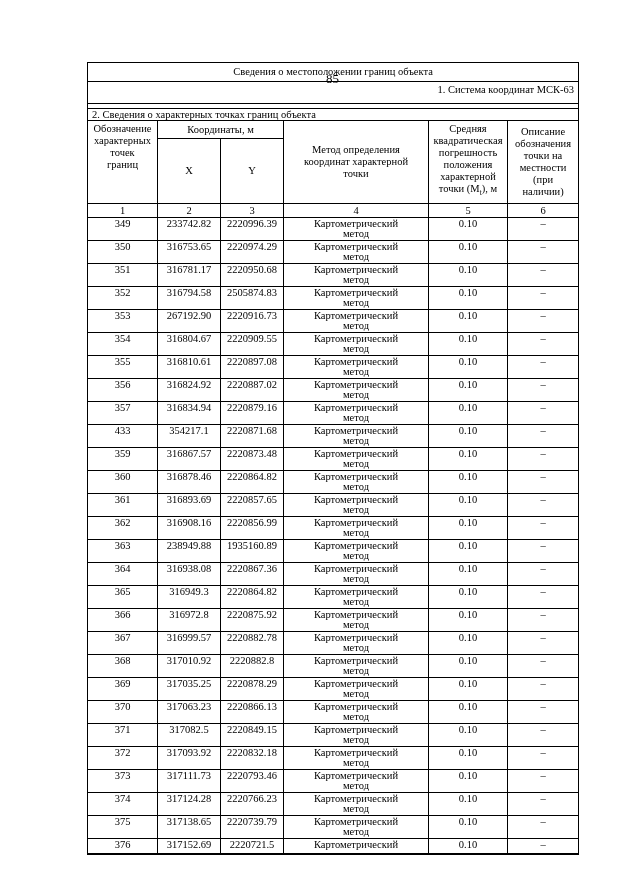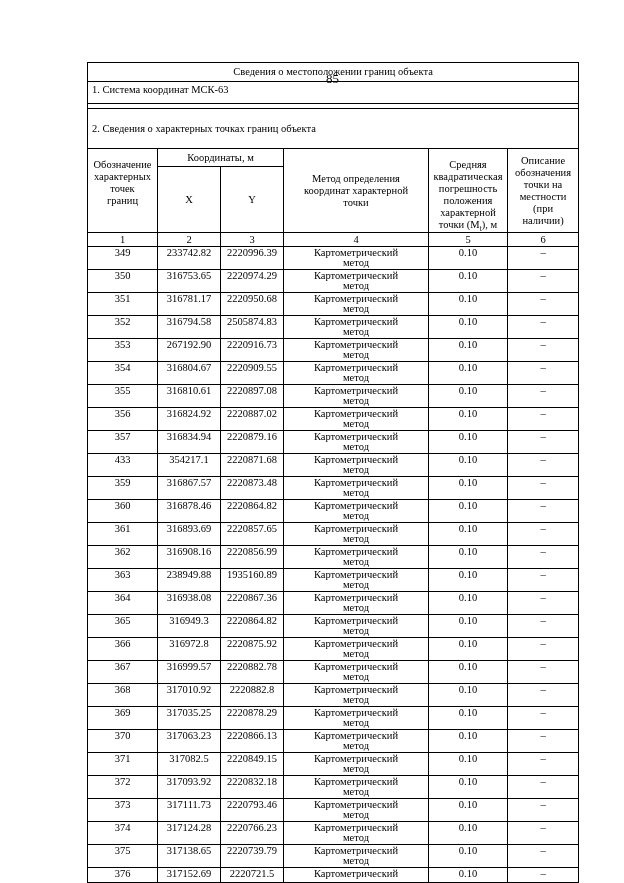--- a/index.html
+++ b/index.html
@@ -25,30 +25,30 @@
   td {
     border:1px solid #000;
     padding:0;
     font-size:10.5px;
     line-height:10px;
     text-align:center;
     overflow:hidden;
     word-wrap:break-word;
   }
   .row-title td { height:18px; vertical-align:middle; font-size:10.5px; }
-  .row-sec td   { height:18px; vertical-align:top; text-align:left; padding:3px 4px 0; }
+  .row-sec td   { height:18px; vertical-align:top; text-align:right; padding:3px 4px 0; }
   .row-spacer td{ height:4px; }
-  .row-sec2 td  { height:11px; vertical-align:middle; text-align:left; padding:14px 4px; }
+  .row-sec2 td  { height:11px; vertical-align:middle; text-align:left; padding:0 4px; }
   .hdr {
     vertical-align:middle;
     white-space:pre-line;
     line-height:12px;
     padding:1px 2px;
   }
-  .hdr.col1 { vertical-align:top; padding-top:10px; }
+  .hdr.col1 { vertical-align:top; padding-top:2px; }
   .hdr.coords { height:15px; }
   .row-xy td { height:62px; }
   .row-nums td { height:13px; vertical-align:middle; line-height:13px; }
   .data-row td {
     height:21px;
     vertical-align:top;
     padding-top:1px;
     white-space:pre-line;
   }
   .data-row:last-child td { height:13px; }

